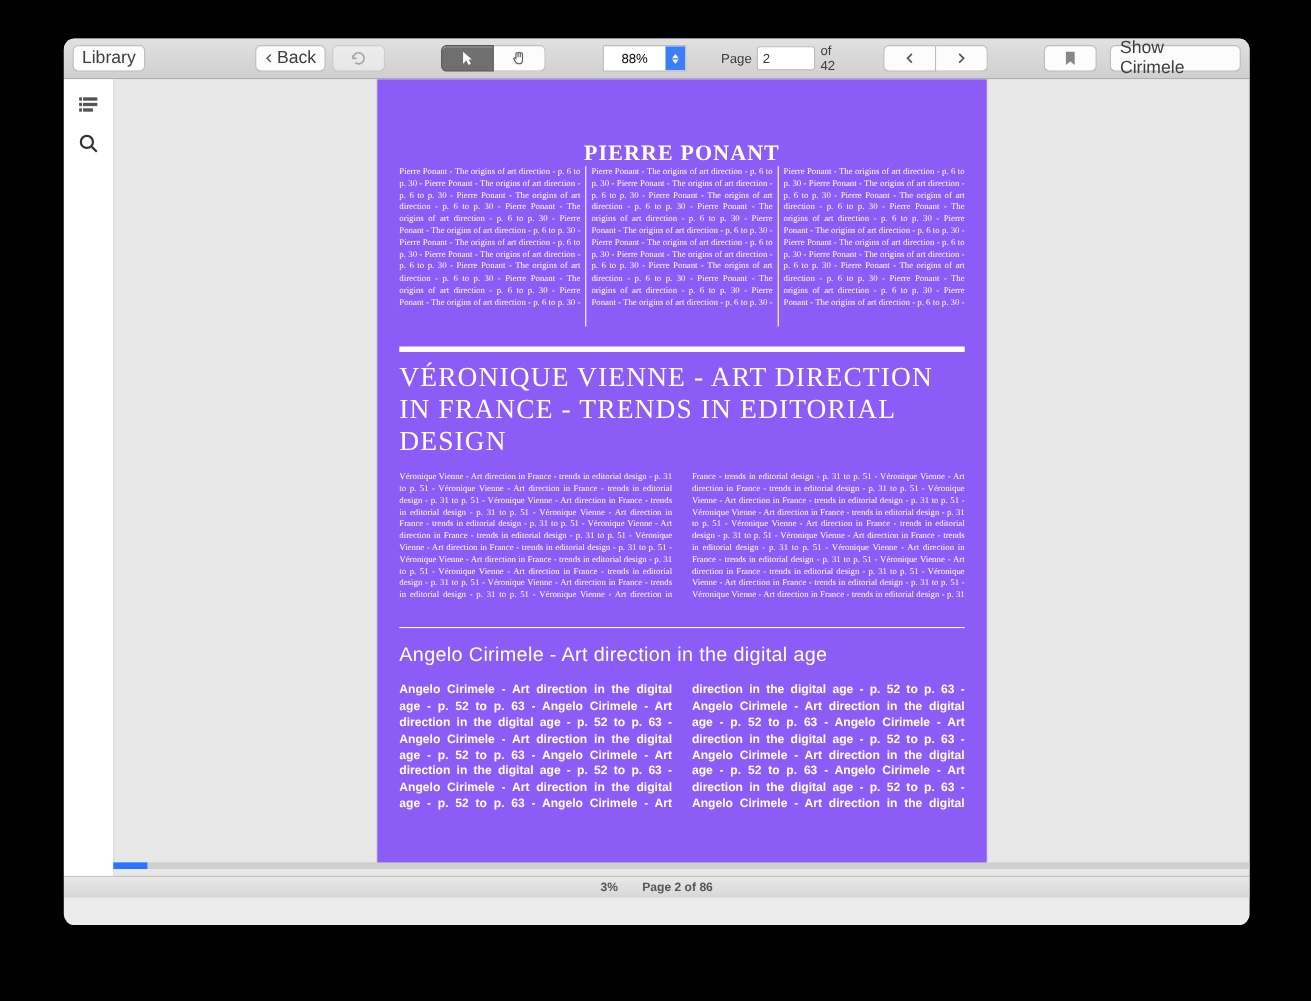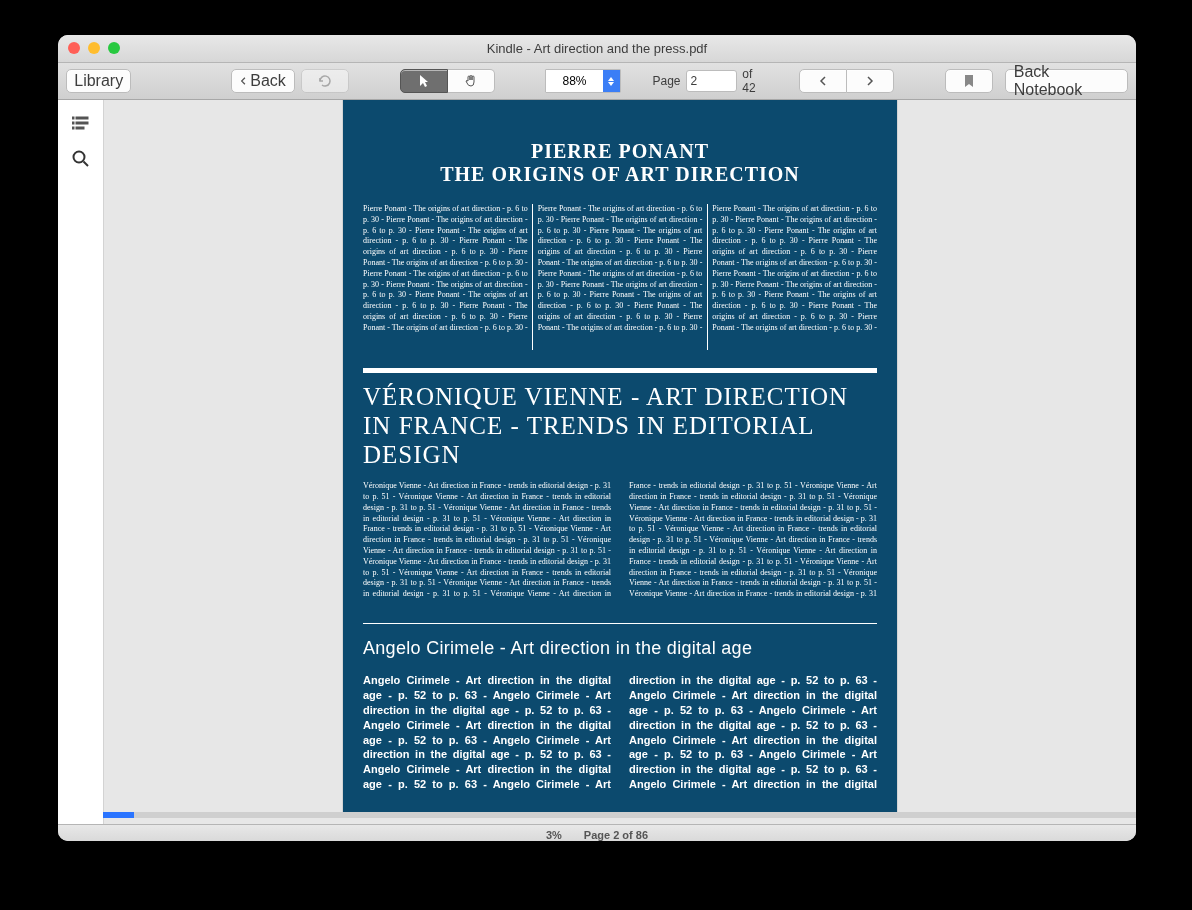--- a/index.html
+++ b/index.html
@@ -162,24 +162,24 @@
     flex: 1;
     display: flex;
     justify-content: center;
     align-items: flex-start;
     overflow: hidden;
   }
   .page {
     position: relative;
     width: 554px;
     height: 714px;
-    background: #0c4a6e;
+    background: #8b5cf6;
     color: #fff;
     box-shadow: 0 0 0 1px rgba(0,0,0,0.08);
-    padding: 40px 20px 0;
+    padding: 56px 20px 0;
     box-sizing: border-box;
     font-family: Georgia, 'Times New Roman', serif;
   }
   .page .author {
     text-align: center;
     font-weight: bold;
     letter-spacing: 1px;
     font-size: 20px;
     text-transform: uppercase;
     font-family: "Georgia", serif;
@@ -274,28 +274,20 @@
     color: #555;
   }
 
   svg.ico { display: block; }
 </style>
 </head>
 <body>
 
 <div class="window">
 
-  <div class="titlebar">
-    <div class="traffic">
-      <div class="dot red"></div>
-      <div class="dot yellow"></div>
-      <div class="dot green"></div>
-    </div>
-    <div class="title">Kindle - Art direction and the press.pdf</div>
-  </div>
 
   <div class="toolbar">
     <div class="btn">Library</div>
 
     <div class="gap-l"></div>
 
     <div class="btn">
       <svg class="ico" width="8" height="10" viewBox="0 0 8 10">
         <path d="M6 1 L2 5 L6 9" stroke="#555" fill="none" stroke-width="1.5"></path>
       </svg>
@@ -359,21 +351,21 @@
     <div class="gap-m"></div>
 
     <div class="btn icon">
       <svg class="ico" width="10" height="14" viewBox="0 0 10 14">
         <path d="M1 1 L9 1 L9 13 L5 10 L1 13 Z" fill="#888"></path>
       </svg>
     </div>
 
     <div class="spacer"></div>
 
-    <div class="btn">Back Notebook</div>
+    <div class="btn">Show Cirimele</div>
   </div>
 
   <div class="body">
     <div class="sidebar">
       <div>
         <svg class="ico" width="18" height="14" viewBox="0 0 18 14">
           <rect x="0" y="1" width="2" height="2" fill="#555"></rect>
           <rect x="4" y="1" width="12" height="2" fill="#555"></rect>
           <rect x="0" y="6" width="2" height="2" fill="#555"></rect>
           <rect x="4" y="6" width="12" height="2" fill="#555"></rect>
@@ -386,21 +378,20 @@
           <circle cx="7" cy="7" r="5.5" stroke="#333" fill="none" stroke-width="2"></circle>
           <path d="M11.5 11.5 L16 16" stroke="#333" stroke-width="2"></path>
         </svg>
       </div>
     </div>
 
     <div class="viewer">
       <div class="page">
 
         <div class="author">Pierre Ponant</div>
-        <div class="title1">The origins of art direction</div>
         <div class="cols3" id="body1">Pierre Ponant - The origins of art direction - p. 6 to p. 30 - Pierre Ponant - The origins of art direction - p. 6 to p. 30 - Pierre Ponant - The origins of art direction - p. 6 to p. 30 - Pierre Ponant - The origins of art direction - p. 6 to p. 30 - Pierre Ponant - The origins of art direction - p. 6 to p. 30 - Pierre Ponant - The origins of art direction - p. 6 to p. 30 - Pierre Ponant - The origins of art direction - p. 6 to p. 30 - Pierre Ponant - The origins of art direction - p. 6 to p. 30 - Pierre Ponant - The origins of art direction - p. 6 to p. 30 - Pierre Ponant - The origins of art direction - p. 6 to p. 30 - Pierre Ponant - The origins of art direction - p. 6 to p. 30 - Pierre Ponant - The origins of art direction - p. 6 to p. 30 - Pierre Ponant - The origins of art direction - p. 6 to p. 30 - Pierre Ponant - The origins of art direction - p. 6 to p. 30 - Pierre Ponant - The origins of art direction - p. 6 to p. 30 - Pierre Ponant - The origins of art direction - p. 6 to p. 30 - Pierre Ponant - The origins of art direction - p. 6 to p. 30 - Pierre Ponant - The origins of art direction - p. 6 to p. 30 - Pierre Ponant - The origins of art direction - p. 6 to p. 30 - Pierre Ponant - The origins of art direction - p. 6 to p. 30 - Pierre Ponant - The origins of art direction - p. 6 to p. 30 - Pierre Ponant - The origins of art direction - p. 6 to p. 30 - Pierre Ponant - The origins of art direction - p. 6 to p. 30 - Pierre Ponant - The origins of art direction - p. 6 to p. 30 - Pierre Ponant - The origins of art direction - p. 6 to p. 30 - Pierre Ponant - The origins of art direction - p. 6 to p. 30 - Pierre Ponant - The origins of art direction - p. 6 to p. 30 - Pierre Ponant - The origins of art direction - p. 6 to p. 30 - Pierre Ponant - The origins of art direction - p. 6 to p. 30 - Pierre Ponant - The origins of art direction - p. 6 to p. 30 - </div>
 
         <div class="hr"></div>
 
         <div class="title2">VÉRONIQUE VIENNE - ART DIRECTION IN FRANCE - TRENDS IN EDITORIAL DESIGN</div>
         <div class="cols2" id="body2">Véronique Vienne - Art direction in France - trends in editorial design - p. 31 to p. 51 - Véronique Vienne - Art direction in France - trends in editorial design - p. 31 to p. 51 - Véronique Vienne - Art direction in France - trends in editorial design - p. 31 to p. 51 - Véronique Vienne - Art direction in France - trends in editorial design - p. 31 to p. 51 - Véronique Vienne - Art direction in France - trends in editorial design - p. 31 to p. 51 - Véronique Vienne - Art direction in France - trends in editorial design - p. 31 to p. 51 - Véronique Vienne - Art direction in France - trends in editorial design - p. 31 to p. 51 - Véronique Vienne - Art direction in France - trends in editorial design - p. 31 to p. 51 - Véronique Vienne - Art direction in France - trends in editorial design - p. 31 to p. 51 - Véronique Vienne - Art direction in France - trends in editorial design - p. 31 to p. 51 - Véronique Vienne - Art direction in France - trends in editorial design - p. 31 to p. 51 - Véronique Vienne - Art direction in France - trends in editorial design - p. 31 to p. 51 - Véronique Vienne - Art direction in France - trends in editorial design - p. 31 to p. 51 - Véronique Vienne - Art direction in France - trends in editorial design - p. 31 to p. 51 - Véronique Vienne - Art direction in France - trends in editorial design - p. 31 to p. 51 - Véronique Vienne - Art direction in France - trends in editorial design - p. 31 to p. 51 - Véronique Vienne - Art direction in France - trends in editorial design - p. 31 to p. 51 - Véronique Vienne - Art direction in France - trends in editorial design - p. 31 to p. 51 - Véronique Vienne - Art direction in France - trends in editorial design - p. 31 to p. 51 - Véronique Vienne - Art direction in France - trends in editorial design - p. 31 to p. 51 - Véronique Vienne - Art direction in France - trends in editorial design - p. 31 to p. 51 - Véronique Vienne - Art direction in France - trends in editorial design - p. 31 to p. 51 - Véronique Vienne - Art direction in France - trends in editorial design - p. 31 to p. 51 - Véronique Vienne - Art direction in France - trends in editorial design - p. 31 to p. 51 - </div>
 
         <div class="hr2"></div>
 
         <div class="title3">Angelo Cirimele - Art direction in the digital age</div>

